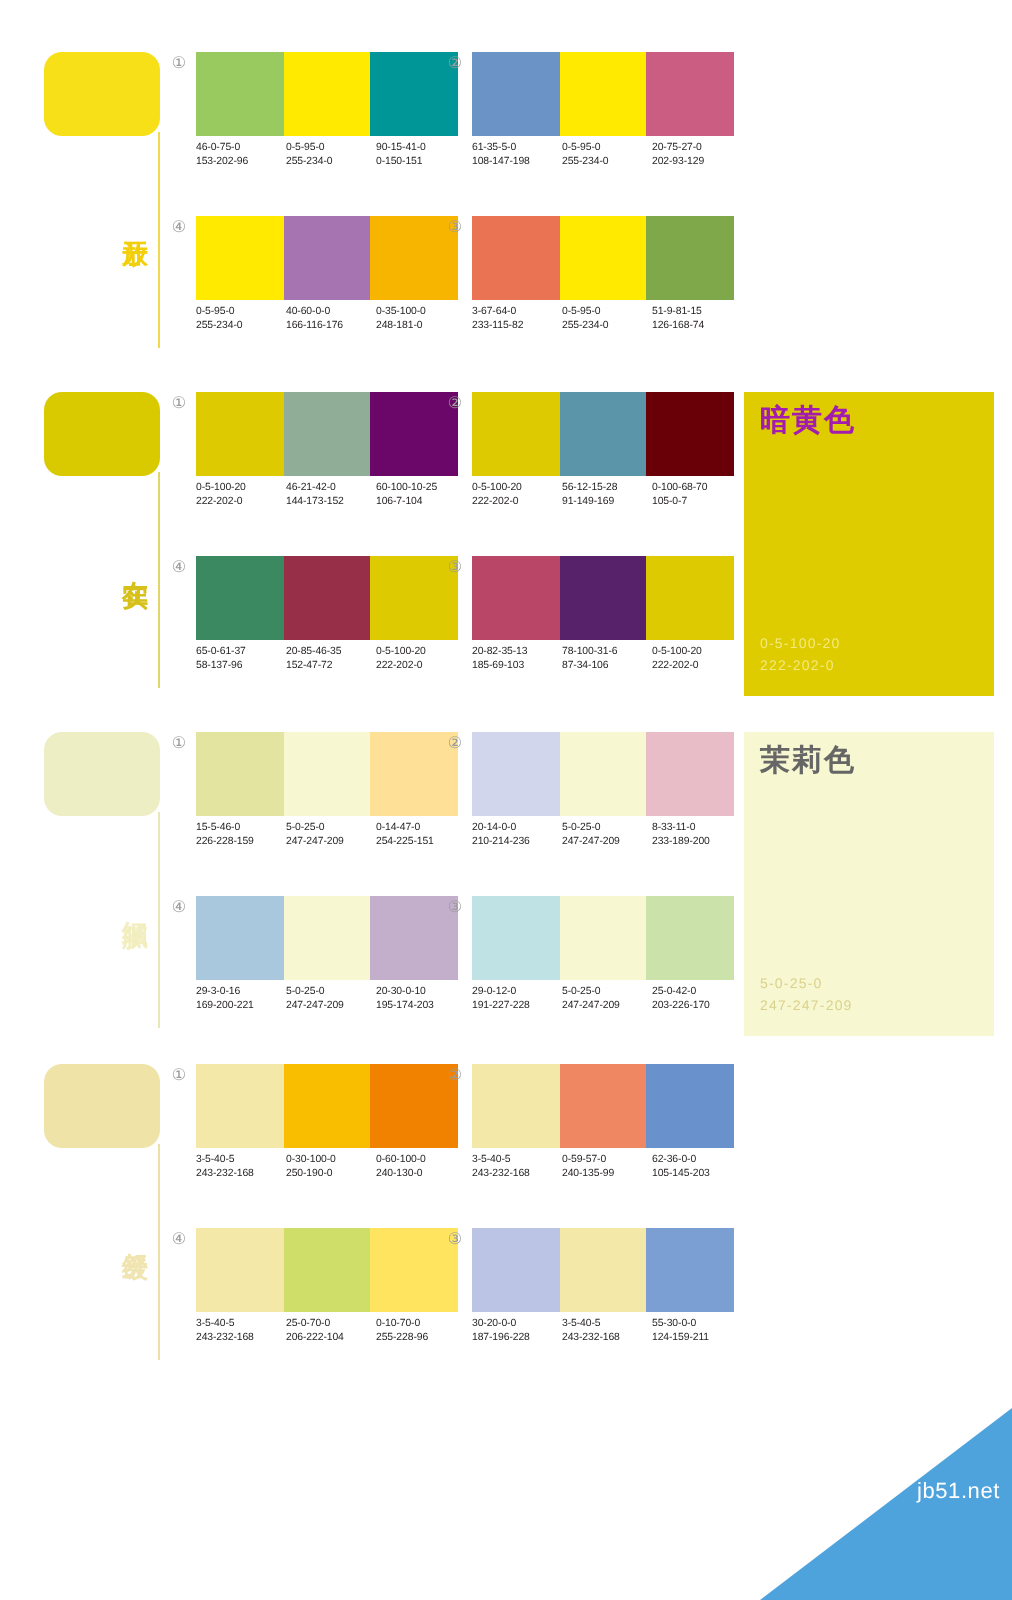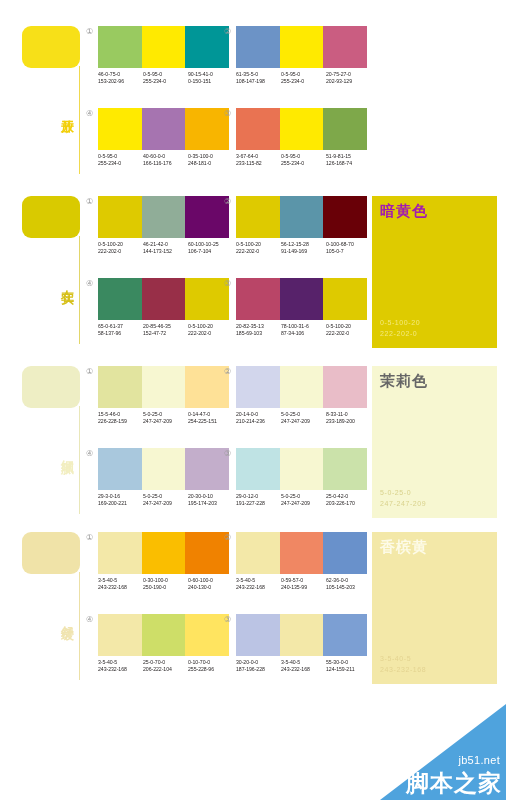--- a/index.html
+++ b/index.html
@@ -152,21 +152,21 @@
   }
   #wm-tri {
     position: absolute;
     inset: 0;
     background: #4fa3dd;
     clip-path: polygon(100% 0, 100% 100%, 0 100%);
   }
   #wm-url {
     position: absolute;
     right: 6px;
-    top: 50px;
+    top: 36px;
     font-size: 11px;
     line-height: 13px;
     color: #ffffff;
     letter-spacing: 0.3px;
     font-family: "Liberation Sans", sans-serif;
   }
   #wm-cn {
     position: absolute;
     right: 4px;
     bottom: 4px;
@@ -569,28 +569,20 @@
             <div class="code-col">
               <div>3-5-40-5</div>
               <div>243-232-168</div>
             </div>
             <div class="code-col">
               <div>55-30-0-0</div>
               <div>124-159-211</div>
             </div>
           </div>
         </div>
-        <div class="big-panel" style="background: rgb(243, 232, 168);">
-          <div class="bp-title" style="color: rgb(253, 251, 232);">香槟黄</div>
-          <div class="bp-codes" style="color: rgb(227, 211, 144);">
-            <div>3-5-40-5</div>
-            <div>243-232-168</div>
-          </div>
-        </div>
       </div>
     </div>
 
   <div id="watermark">
     <div id="wm-tri" style="background: rgb(79, 163, 221);"></div>
     <div id="wm-url">jb51.net</div>
-    <div id="wm-cn">脚本之家</div>
   </div>
 </div>
 
 </body></html>

